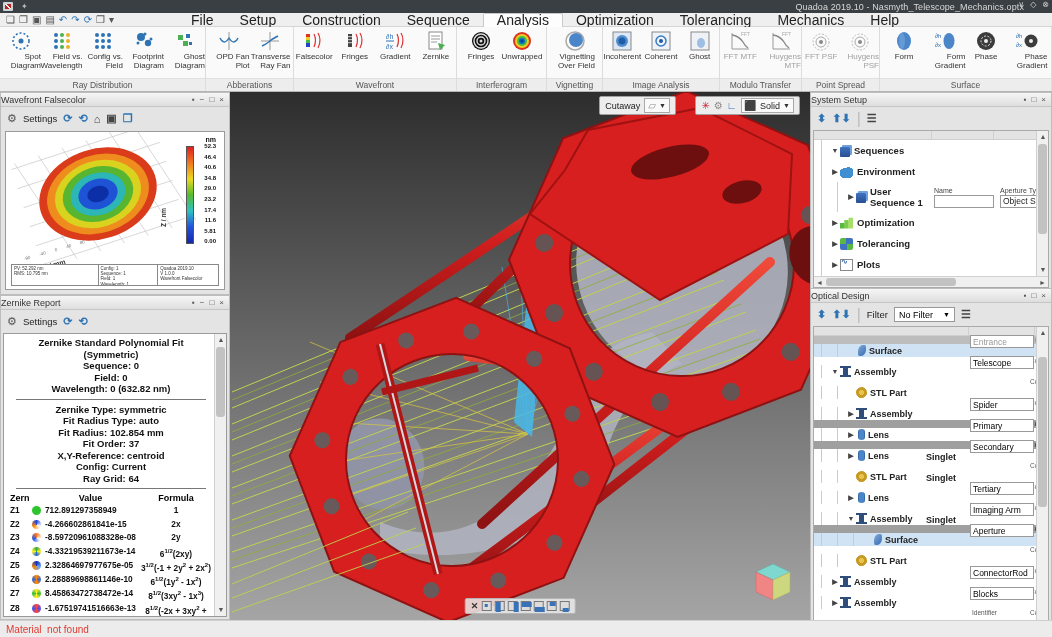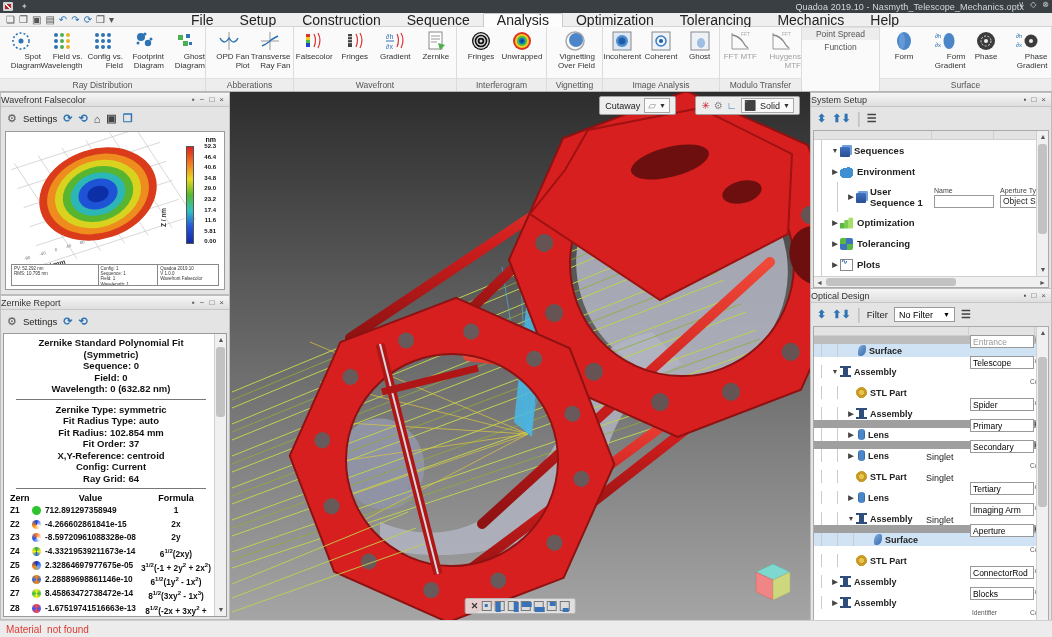--- a/index.html
+++ b/index.html
@@ -104,21 +104,21 @@
   .orow { position:relative; }
   .orow .lblline { height:8px; display:flex; font-size:6.5px; color:#555; line-height:8px; }
   .orow .lblline.dark { background:#9f9f9f; color:#111; }
   .orow .lblline.dim { background:#bdbdbd; color:#8a8a8a; }
   .orow .lblline .li { position:absolute; left:158px; } .orow .lblline .lc { position:absolute; left:216px; }
   .orow .mainline { height:13px; display:flex; align-items:center; font-size:9px; font-weight:bold; color:#222; }
   .orow .mainline.sel { background:#cfe3f5; }
   .orow .g { width:16px; align-self:stretch; background:linear-gradient(#cbcbcb,#cbcbcb) no-repeat 7px 0/1px 100%; flex:none; }
   .orow .arrow { width:10px; font-size:7px; color:#444; text-align:center; flex:none; }
   .orow .oicon { width:11px; height:11px; margin-right:3px; flex:none; }
-  .orow .subtype { position:absolute; left:112px; font-size:9px; font-weight:normal; color:#222;margin-top:44px; }
+  .orow .subtype { position:absolute; left:112px; font-size:9px; font-weight:bold; color:#222;margin-top:44px; }
   .orow input { position:absolute; left:156px; top:-1px; width:64px; height:13px; border:1px solid #999; font-size:8.5px; font-family:"Liberation Sans",sans-serif; padding:0 2px; }
   .orow input::placeholder { color:#9a9a9a; }
   .orow .cbox { position:absolute; left:224px; top:-1px; width:30px; height:13px; border:1px solid #999; background:#fff; }
 
   
   .ic-cloud { background:radial-gradient(circle at 35% 60%, #3f8fd2 45%, transparent 46%), radial-gradient(circle at 65% 55%, #3f8fd2 50%, transparent 51%), linear-gradient(#3f8fd2,#3f8fd2) 0 70%/100% 35% no-repeat; border-radius:3px; }
   .ic-seq { background:linear-gradient(#3f72c0,#2a4f92); box-shadow:2px -2px 0 #6fa0dc; border-radius:1px; width:10px !important; height:10px !important; margin-top:2px; }
   .ic-opt { background:linear-gradient(90deg,#59b842 30%,#7ccc52 30% 60%,#a5df6a 60%); clip-path:polygon(0 100%,0 55%,33% 55%,33% 30%,66% 30%,66% 10%,100% 10%,100% 100%); }
   .ic-tol { background:conic-gradient(#3f72c0 0 25%, #59b842 25% 50%, #3f72c0 50% 75%, #59b842 75%); border-radius:2px; }
   .ic-plot { background:#fff; border:1px solid #888; position:relative; }
@@ -383,20 +383,38 @@
               <text x="12" y="6" font-size="5" fill="#aaa">FFT</text>
               <path d="M3,3 L3,19 L20,19" fill="none" stroke="#999"></path>
               <path d="M3,5 Q10,6 14,12 Q16,16 19,18" fill="none" stroke="#888" stroke-width="1.3"></path>
             </svg></span>
           <span class="rlabel">Huygens MTF</span>
         </div>
       </div>
       <div class="rgroup-label">Modulo Transfer Function</div>
     </div>
     <div class="rgroup" style="width: 78px;">
+      <div class="rbuttons">
+        <div class="rbtn disabled">
+          <span class="ri"><svg viewBox="0 0 22 22">
+              <circle cx="11" cy="12" r="8" fill="none" stroke="#bbb" stroke-dasharray="2 1.5"></circle>
+              <circle cx="11" cy="12" r="5" fill="none" stroke="#aaa"></circle>
+              <circle cx="11" cy="12" r="2" fill="#888"></circle>
+            </svg></span>
+          <span class="rlabel">FFT PSF</span>
+        </div>
+        <div class="rbtn disabled">
+          <span class="ri"><svg viewBox="0 0 22 22">
+              <circle cx="11" cy="12" r="8" fill="none" stroke="#bbb" stroke-dasharray="2 1.5"></circle>
+              <circle cx="11" cy="12" r="5" fill="none" stroke="#aaa"></circle>
+              <circle cx="11" cy="12" r="2" fill="#888"></circle>
+            </svg></span>
+          <span class="rlabel">Huygens PSF</span>
+        </div>
+      </div>
       <div class="rgroup-label">Point Spread Function</div>
     </div>
     <div class="rgroup" style="width: 172px;">
       <div class="rbuttons">
         <div class="rbtn">
           <span class="ri"><svg viewBox="0 0 22 22">
               <ellipse cx="11" cy="11" rx="7" ry="9" fill="#4a86c8"></ellipse>
               <ellipse cx="9" cy="11" rx="3" ry="8" fill="#6fa3da" opacity="0.7"></ellipse>
             </svg></span>
           <span class="rlabel">Form</span>

